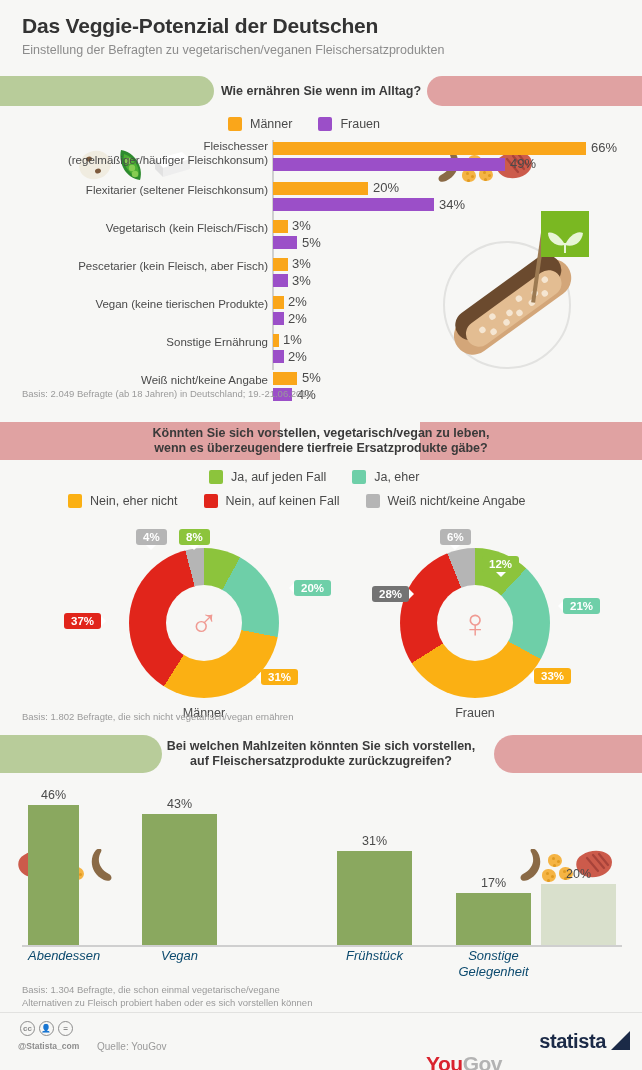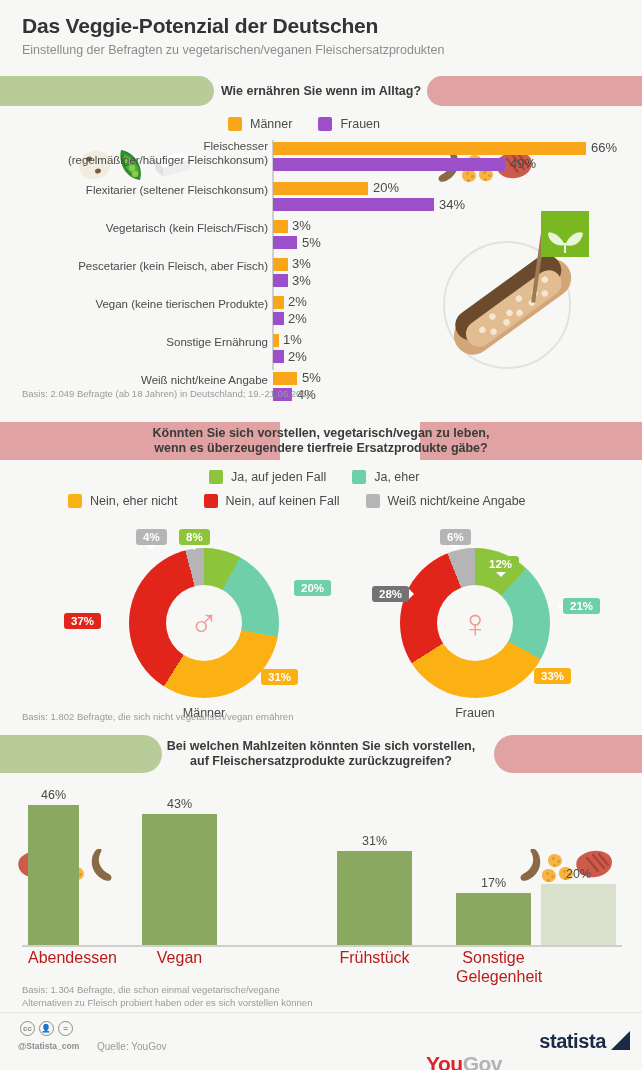--- a/index.html
+++ b/index.html
@@ -103,22 +103,22 @@
   .tag.right-p::after { border-left-color:inherit; left:100%; top:50%; margin-top:-5px;
     border-right:0; }
 
   
   #bars3 { position:absolute; left:0; top:795px; width:642px; height:180px; }
   .vbaseline { position:absolute; left:22px; top:150px; width:600px; height:1.5px; background:#cfcfcf; }
   .vcol { position:absolute; bottom:30px; }
   .vbar { position:absolute; bottom:0; width:100%; background:#8aa85f; }
   .vbar.muted { background:#d9e0cc; }
   .vval { position:absolute; width:100%; text-align:center; font-size:12.5px; color:#4a4a4a; }
-  .vcat { position:absolute; width:100%; text-align:center; font-size:16px;
-          color:#b91c1c; line-height:1.2; white-space:pre-line; top:153px; }
+  .vcat { position:absolute; width:100%; text-align:center; font-size:13px;
+          color:#0c4a6e; line-height:1.2; white-space:pre-line; top:153px;font-style:italic; }
 
   
   .basis { position:absolute; left:22px; font-size:9.5px; color:#9a9a9a; line-height:1.4;
            white-space:pre-line; }
   .footer-line { position:absolute; left:0; top:1012px; width:642px; height:1px;
            background:#e2e2e0; }
   .cc-icons { position:absolute; left:20px; top:1021px; display:flex; gap:4px; }
   .cc-circle { width:15px; height:15px; border-radius:50%; border:1.4px solid #8d8d8d;
            display:flex; align-items:center; justify-content:center;
            font-size:8px; color:#8d8d8d; font-weight:bold; }

